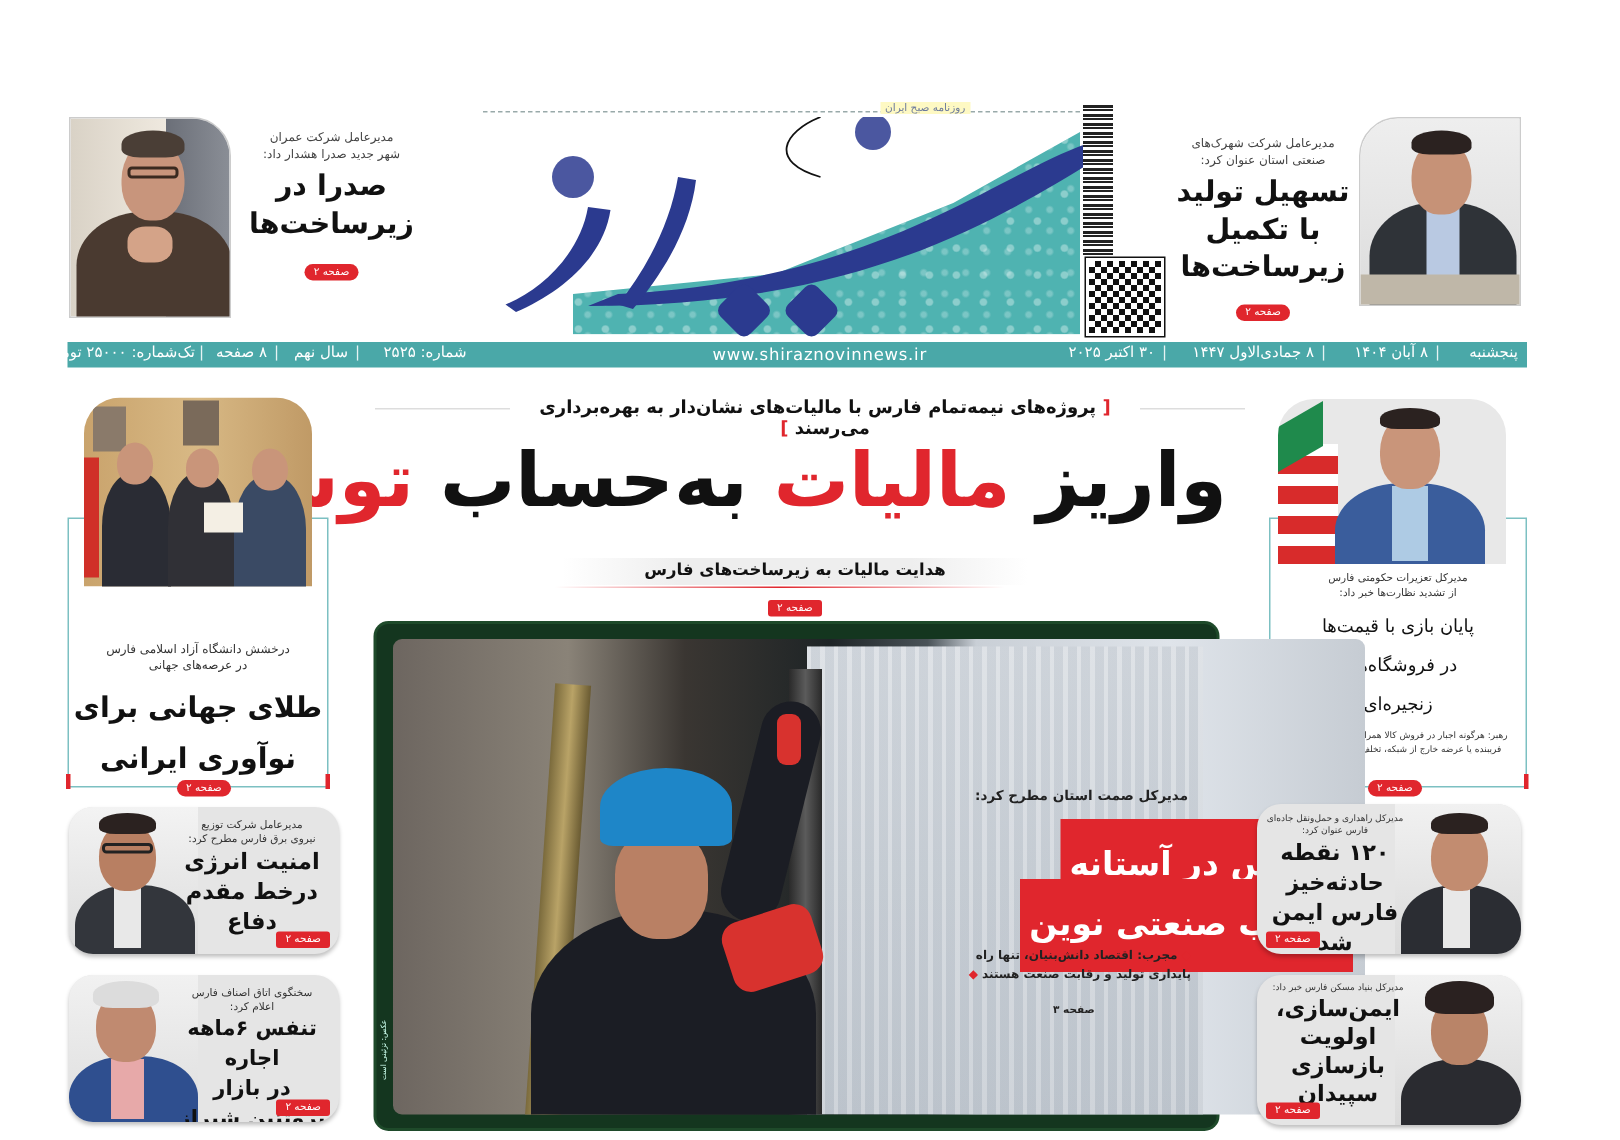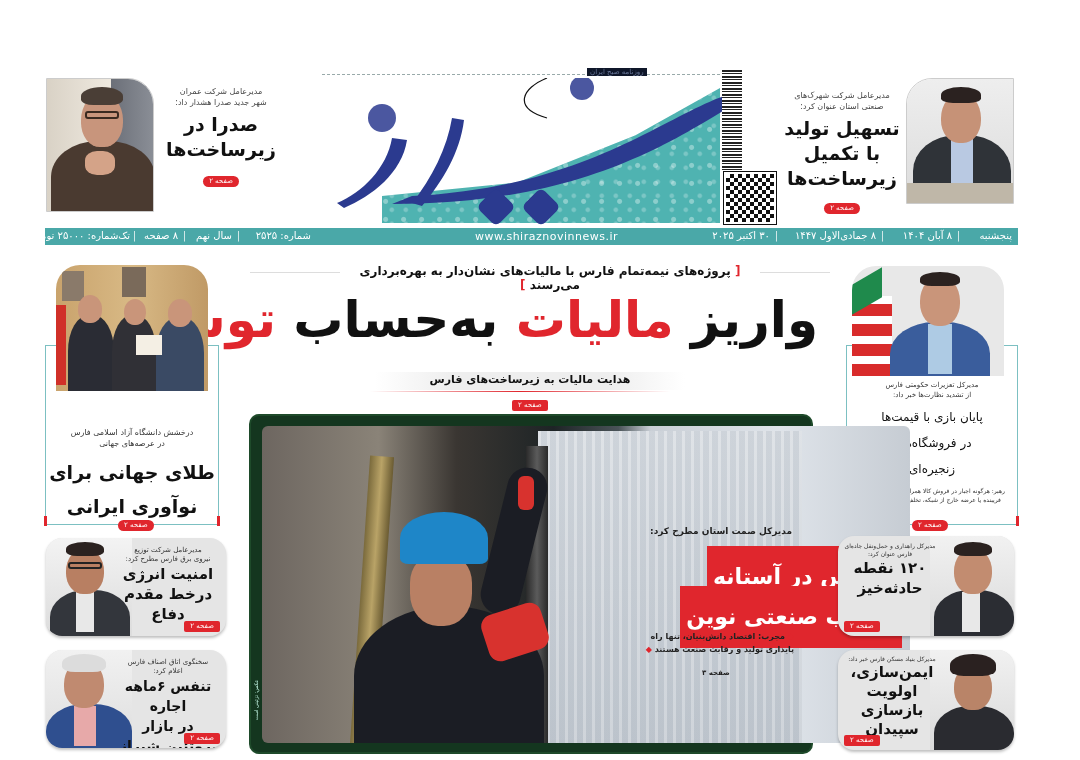--- a/index.html
+++ b/index.html
@@ -23,21 +23,21 @@
     position: absolute; left: 60px; right: 0; top: 20px; bottom: 0;
     background:
       radial-gradient(circle at 20% 30%, rgba(255,255,255,.35) 2px, transparent 3px) 0 0/18px 18px,
       radial-gradient(circle at 70% 70%, rgba(255,255,255,.25) 1.5px, transparent 3px) 0 0/14px 14px,
       #4fb3b1;
     clip-path: polygon(100% 0, 100% 100%, 0 100%, 0 80%, 40% 70%, 75% 35%);
   }
   .masthead .stroke {
     position: absolute; left: 10px; right: 0; top: 10px; height: 150px;
   }
-  .masthead .tagline { position: absolute; top: 0; left: 265px; font-size: 7px; color: #6c7a9c; background: #0f172a; padding: 0 3px; }
+  .masthead .tagline { position: absolute; top: 0; left: 265px; font-size: 7px; color: #6c7a9c; background: #fef9c3; padding: 0 3px; }
   .barcode { position: absolute; left: 722px; top: 70px; width: 20px; height: 100px;
     background: repeating-linear-gradient(180deg,#222 0 2px,#fff 2px 3px,#222 3px 4px,#fff 4px 6px); }
   .qr { position: absolute; left: 724px; top: 172px; width: 52px; height: 52px; background:
     repeating-conic-gradient(#111 0 25%, #fff 0 50%) 0 0/8px 8px; border: 2px solid #fff; outline: 1px solid #111; }
 
   
   .infobar { position: absolute; left: 45px; top: 228px; width: 973px; height: 17px; background: #4aa8a8; color: #fff; font-size: 10px; }
   .infobar span { position: absolute; top: 2px; white-space: nowrap; }
   .infobar .sep { color: #e7f3f3; }
 
@@ -316,20 +316,21 @@
     <div class="hair" style="left:24px; top:6px; width:38px; height:14px;"></div>
   </div>
   <div class="rtl abs" style="left:4px; top:6px; width:96px; text-align:center;">
     <div class="kicker" style="font-size:6px; line-height:8px">
       <div>مدیرکل راهداری و حمل‌ونقل جاده‌ای</div>
       <div>فارس عنوان کرد:</div>
     </div>
     <div class="title">
       <div>۱۲۰ نقطه</div>
       <div>حادثه‌خیز</div>
+      <div>فارس ایمن شد</div>
     </div>
   </div>
   <span class="pagebadge" style="left:6px">صفحه ۲</span>
 </div>
 
 <div class="card" style="left:838px; top:650px; width:176px; height:100px;">
   <div class="photo" style="right:0; top:0; width:84px; height:100px;">
     <div class="bg" style="background:linear-gradient(180deg,#f1f1f1,#dadada);"></div>
     <div class="suit" style="left:4px; top:56px; width:80px; height:60px; background:#2a2b30;"></div>
     <div class="head" style="left:24px; top:14px; width:38px; height:46px; background:#b98468;"></div>

